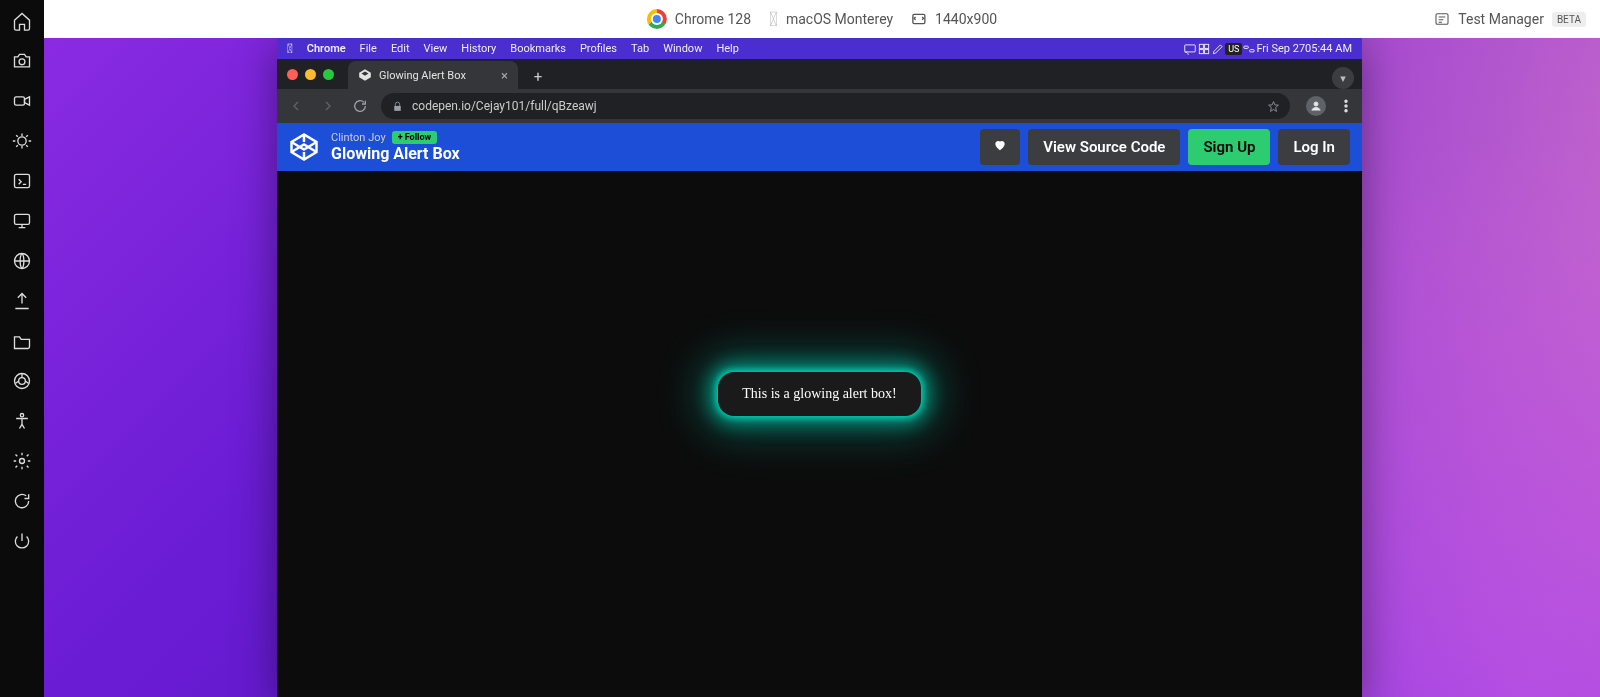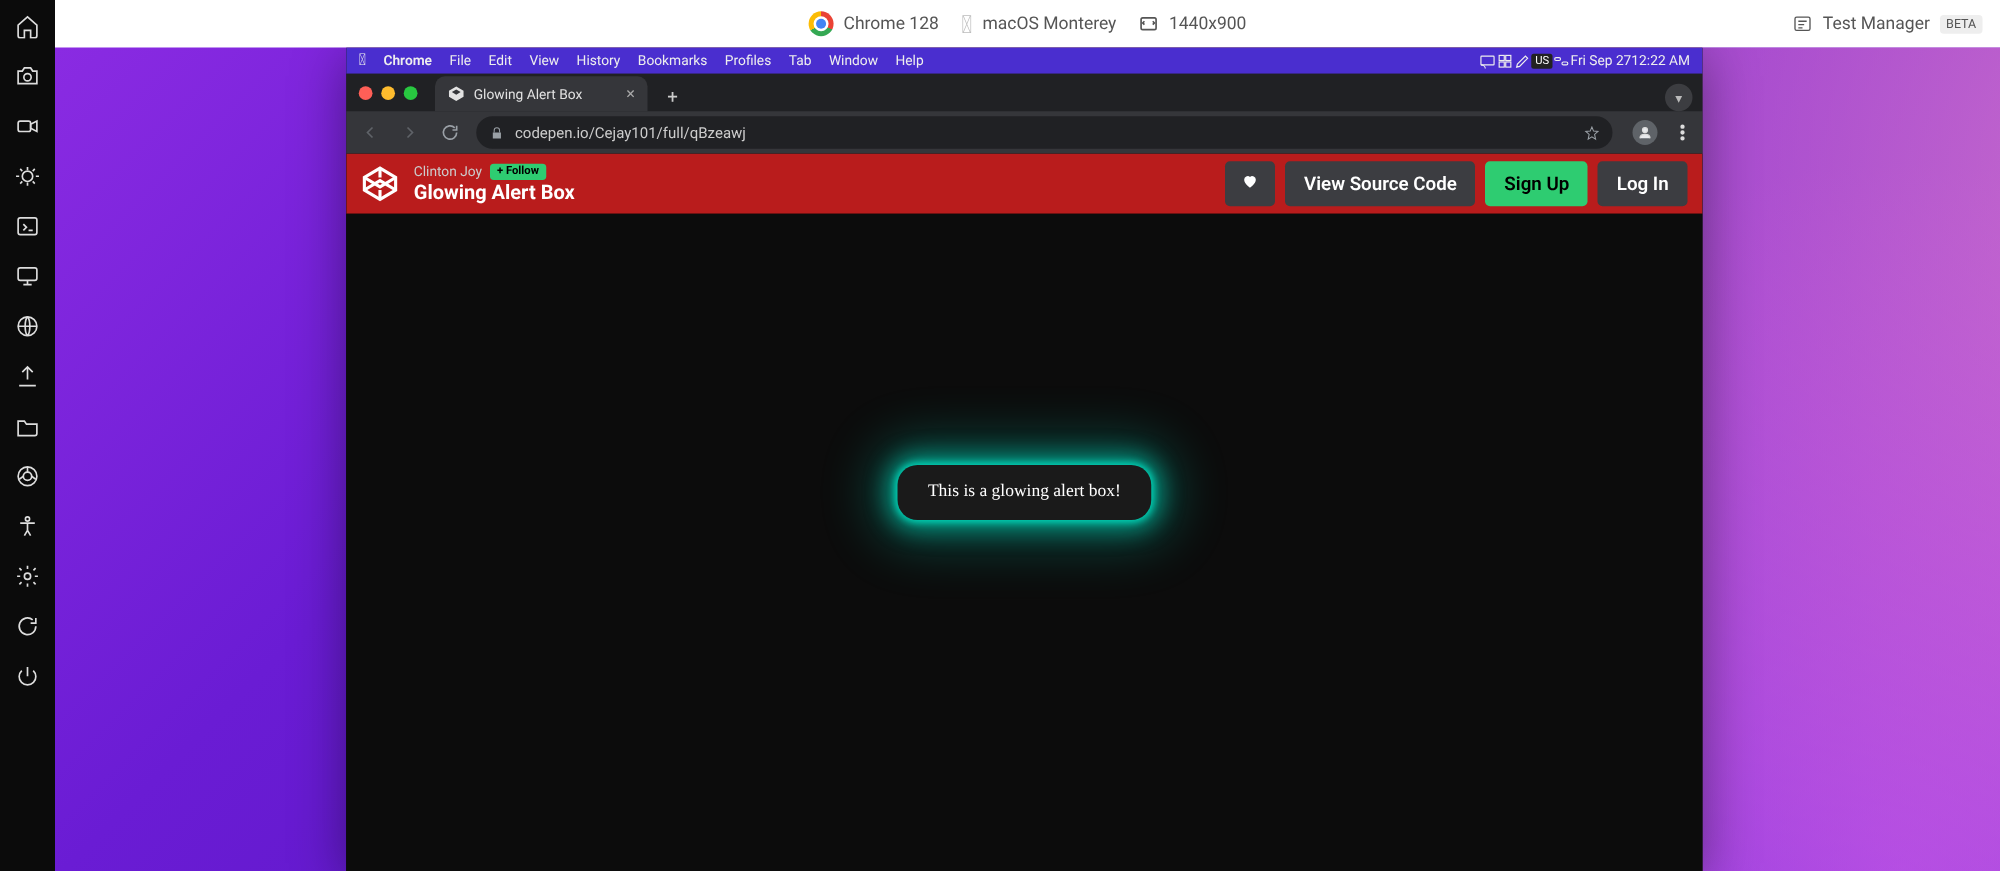--- a/index.html
+++ b/index.html
@@ -78,21 +78,21 @@
     .omnibox { flex:1; height:26px; background:#202124; border-radius:13px; display:flex; align-items:center; padding:0 10px; gap:8px; font-size:12px; color:#ccc; }
     .omnibox svg { width:13px; height:13px; fill:#9aa0a6; }
     .toolbar-right { display:flex; align-items:center; gap:12px; padding-left:6px; }
     .toolbar-right svg { width:16px; height:16px; stroke:#ddd; fill:none; stroke-width:2; }
     .avatar-dot { width:20px; height:20px; border-radius:50%; background:#5f6368; display:flex; align-items:center; justify-content:center; }
     .avatar-dot svg{ width:12px; height:12px; fill:#e8eaed; }
 
     
     .page-viewport { position:absolute; top:85px; left:0; right:0; bottom:0; background:#000; }
     .codepen-header {
-      height:48px; background:#b91c1c; display:flex; align-items:center; padding:0 12px; gap:12px;
+      height:48px; background:#1d4ed8; display:flex; align-items:center; padding:0 12px; gap:12px;
     }
     .cp-logo { width:30px; height:30px; }
     .cp-logo svg { width:30px; height:30px; stroke:#fff; fill:none; stroke-width:2; }
     .cp-title-block { display:flex; flex-direction:column; line-height:1.2; }
     .cp-author-row { display:flex; align-items:center; gap:6px; font-size:11px; color:#ccc; }
     .follow-pill { background:#2ecc71; color:#000; font-size:9px; font-weight:700; padding:1px 6px; border-radius:3px; }
     .cp-title { color:#fff; font-size:16px; font-weight:700; }
     .cp-actions { margin-left:auto; display:flex; gap:8px; }
     .cp-btn { background:#3c3d41; color:#fff; font-size:15px; font-weight:600; padding:9px 15px; border-radius:4px; cursor:pointer; }
     .cp-btn.heart svg { width:14px; height:14px; fill:#fff; }
@@ -257,21 +257,21 @@
             </svg>
           <svg viewBox="0 0 24 24">
               <path d="M4 20l4-1 11-11-3-3L5 16z"></path>
             </svg>
           <span class="us-badge">US</span>
           <svg viewBox="0 0 24 24">
               <rect x="3" y="7" width="8" height="4" rx="2"></rect>
               <rect x="13" y="13" width="8" height="4" rx="2"></rect>
             </svg>
           <span>Fri Sep 27</span>
-          <span>12:22 AM</span>
+          <span>05:44 AM</span>
         </div>
       </div>
 
       <div class="tab-strip">
         <div class="traffic-lights">
           <span class="tl-red"></span>
           <span class="tl-yellow"></span>
           <span class="tl-green"></span>
         </div>
         <div class="tab">

